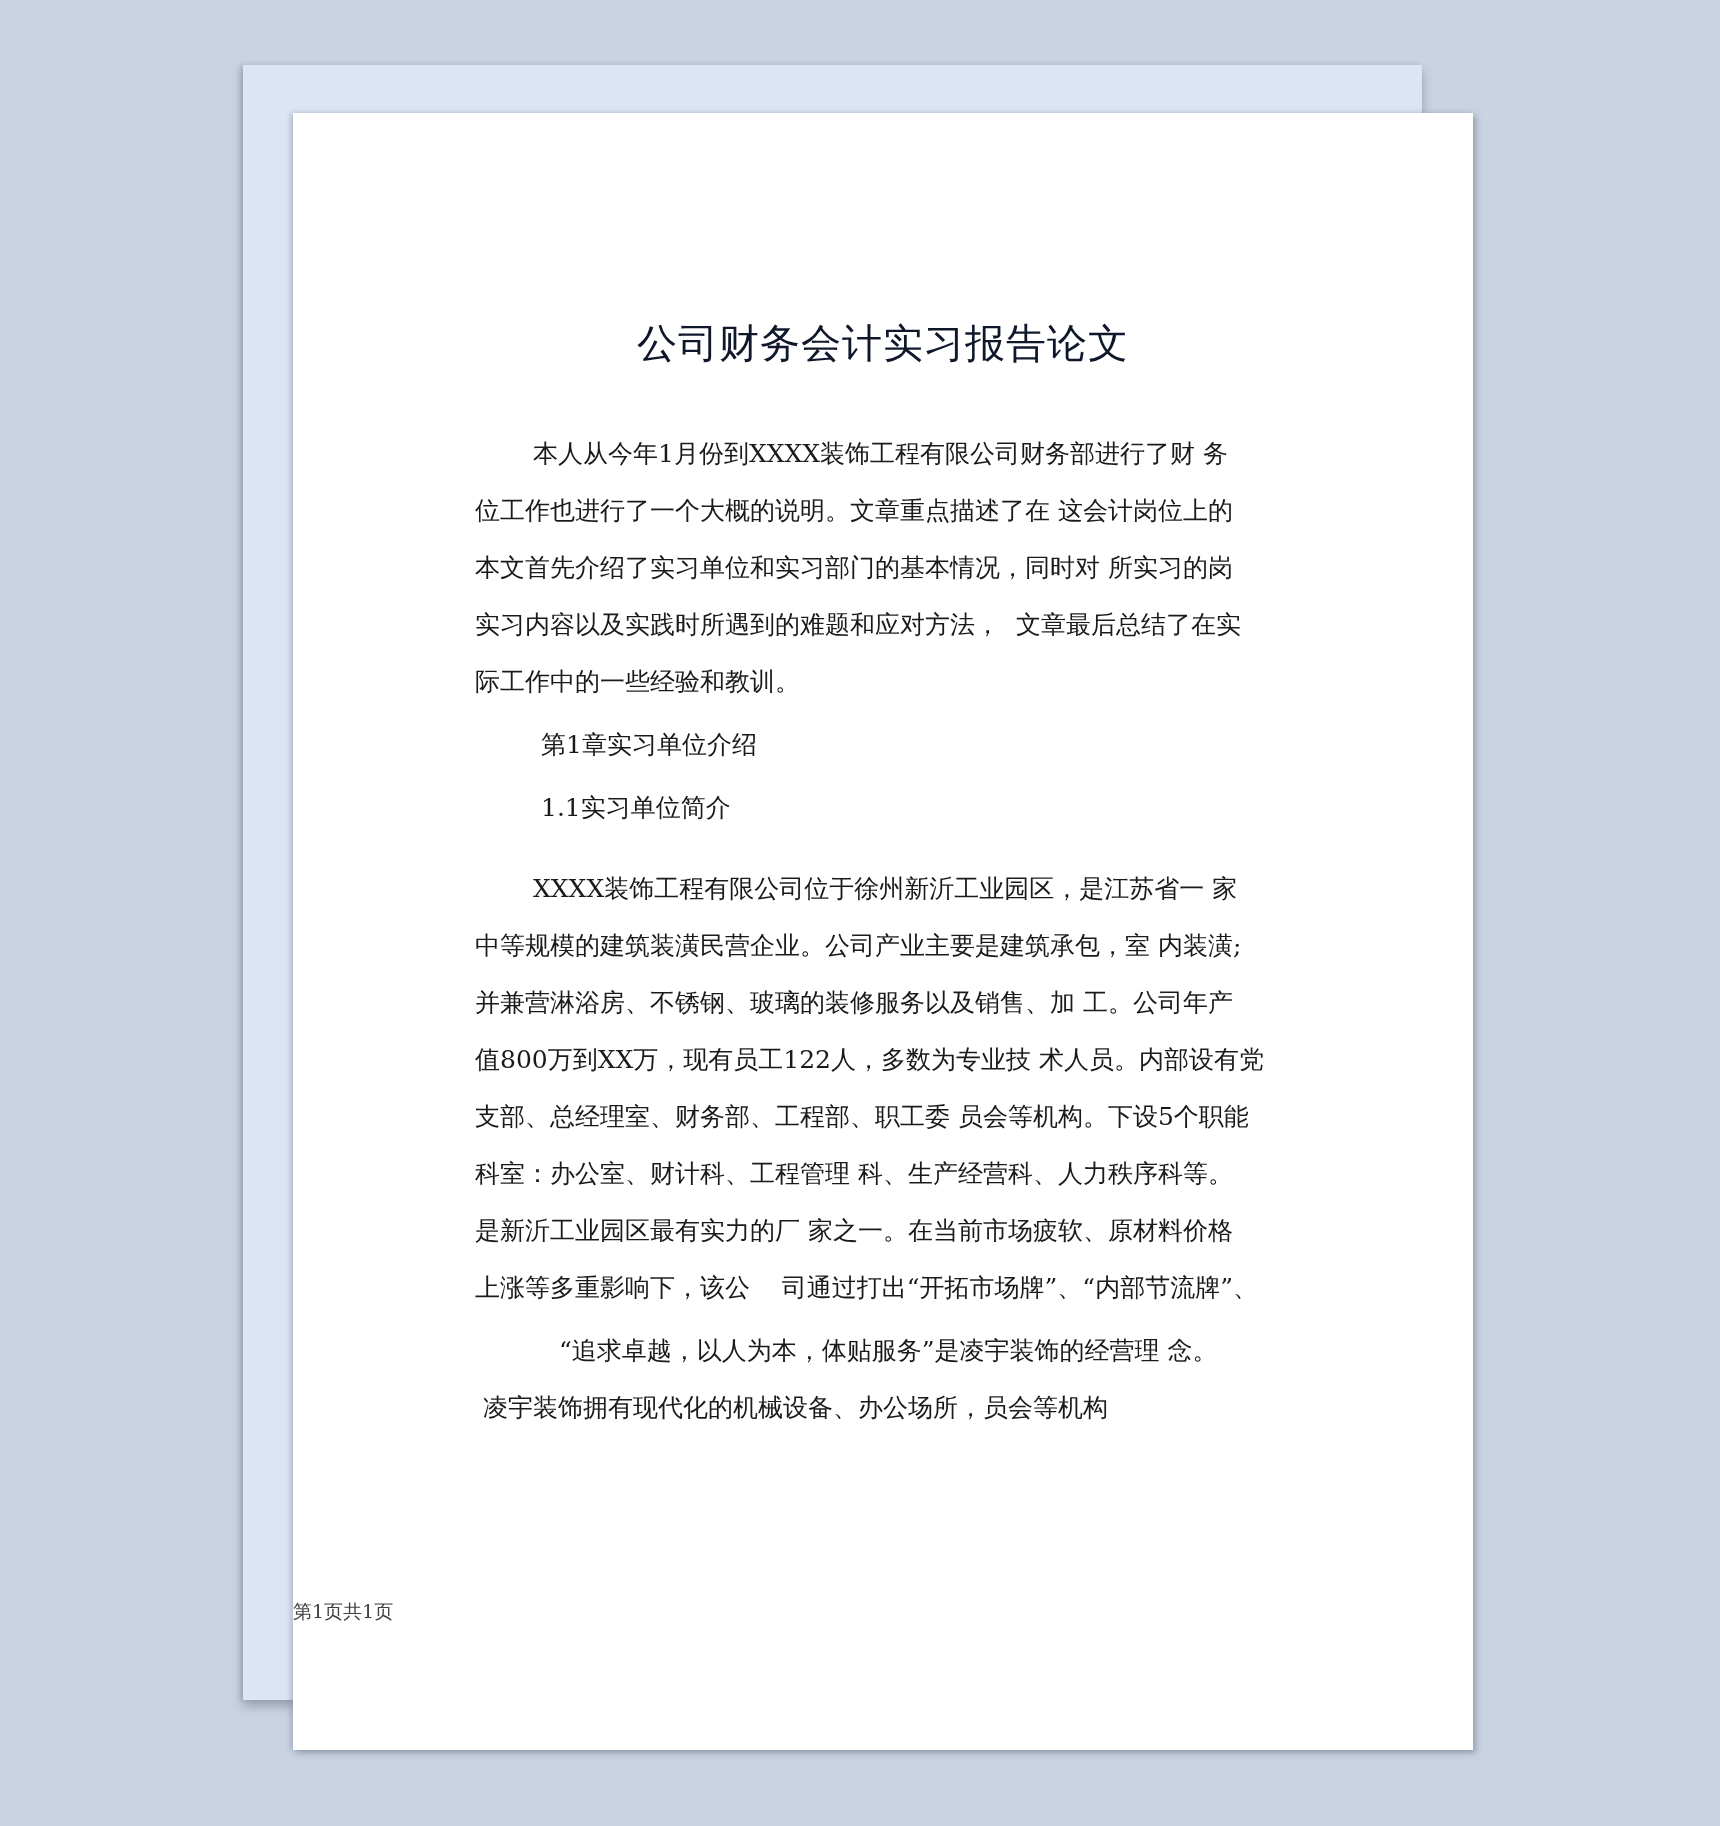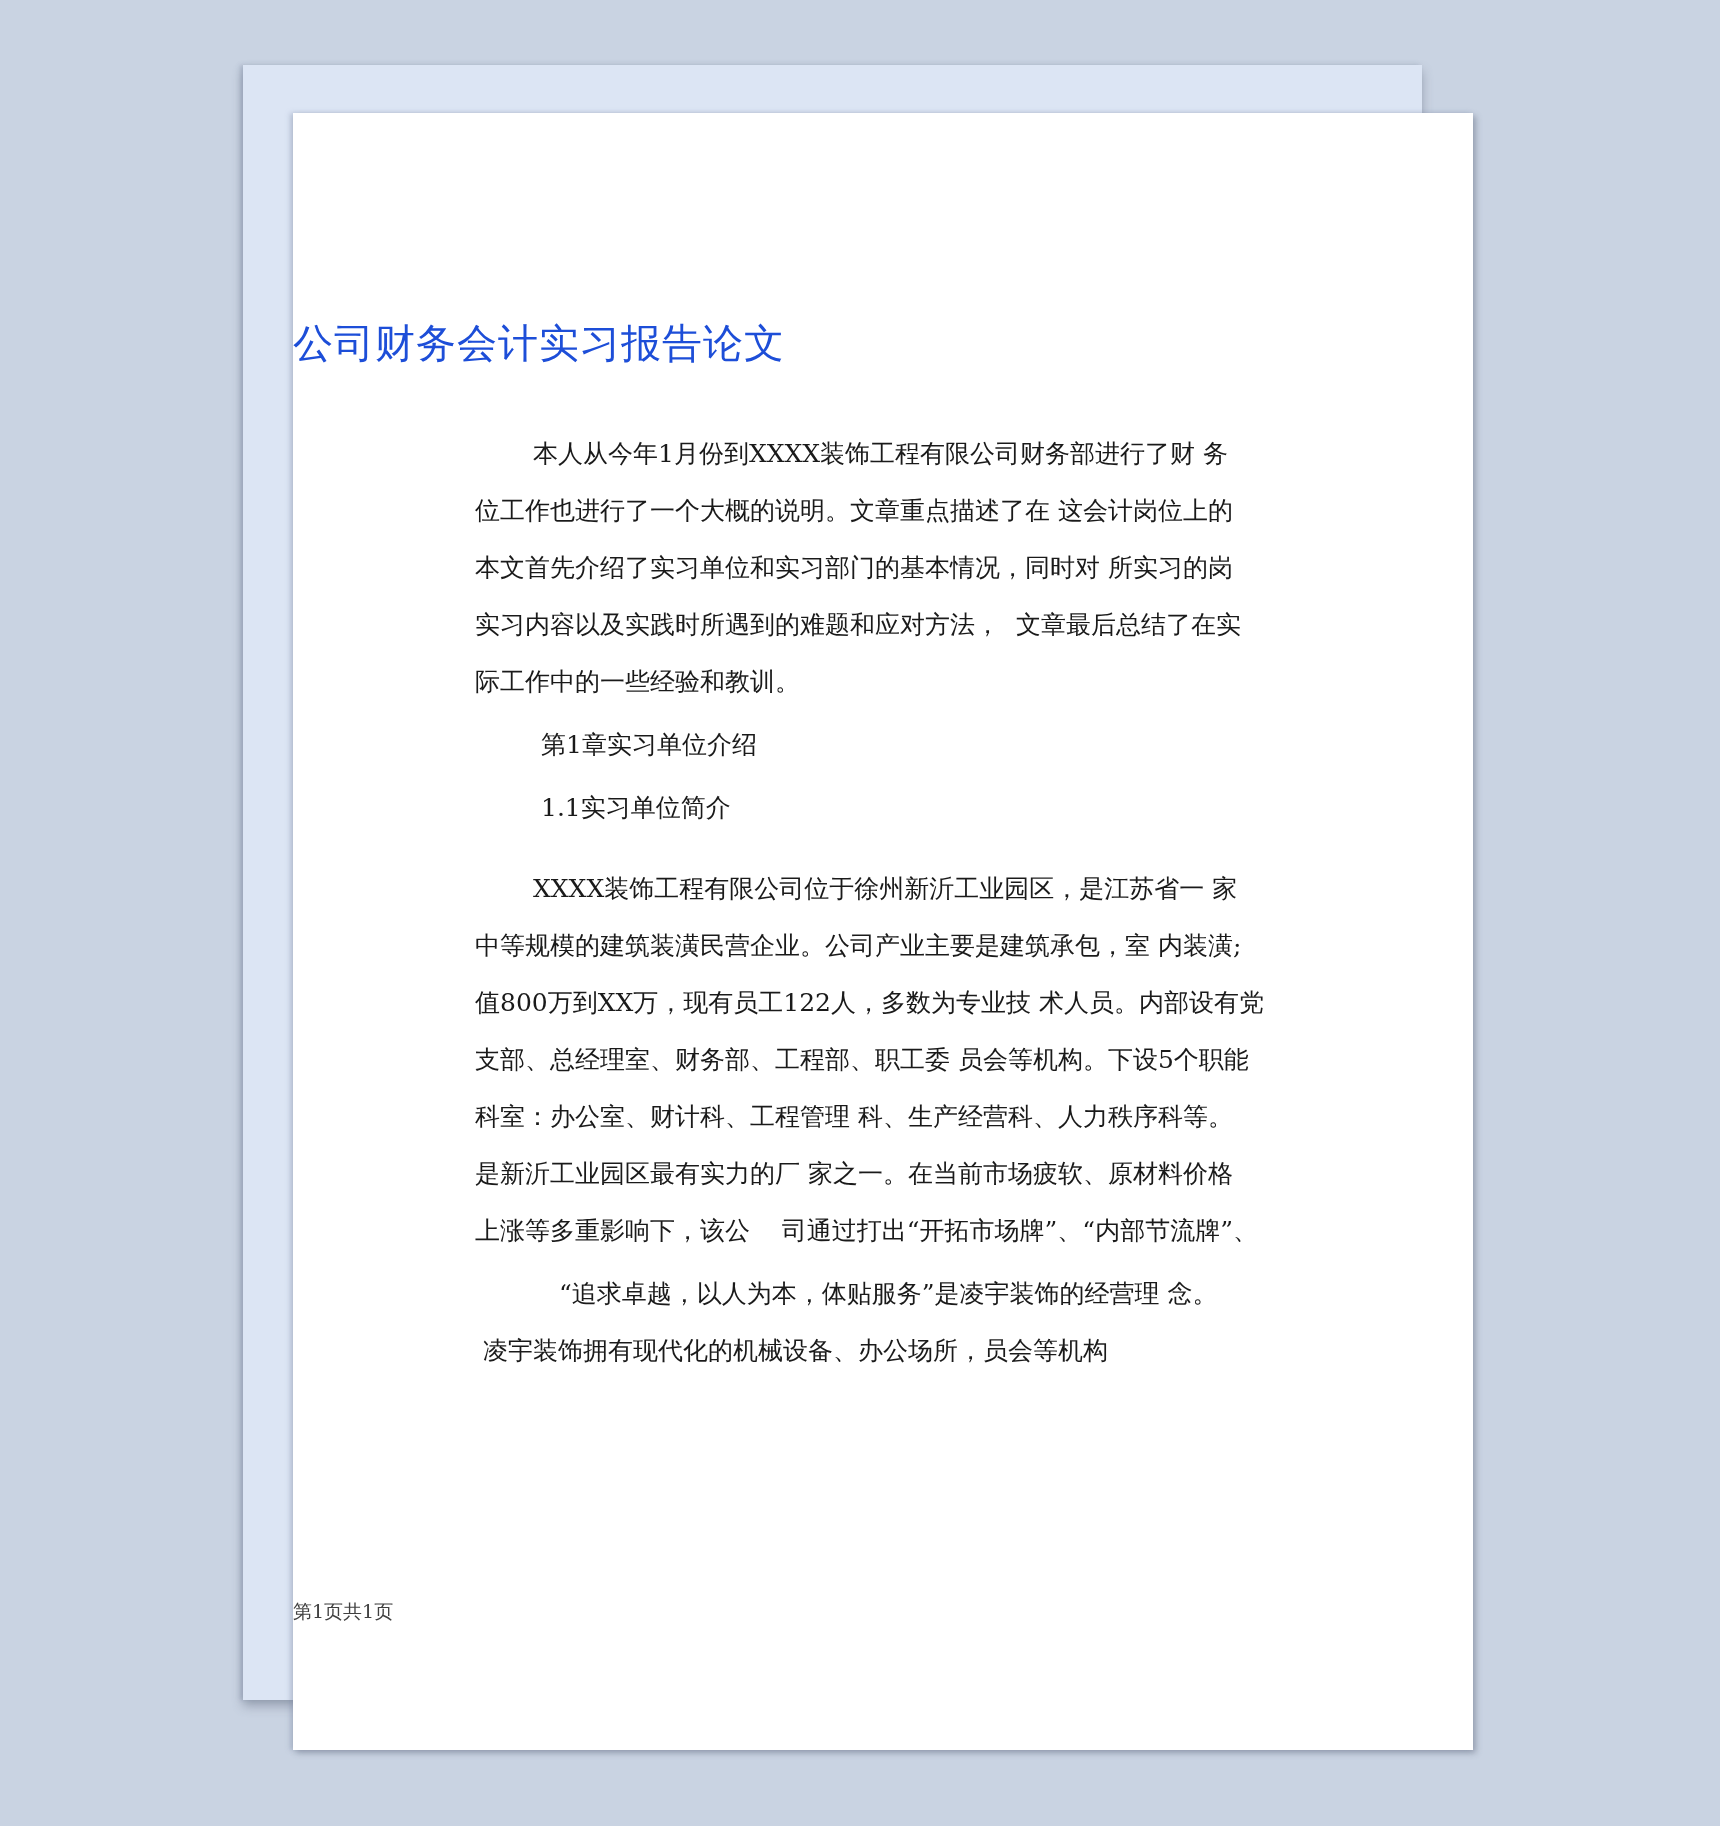--- a/index.html
+++ b/index.html
@@ -27,21 +27,22 @@
       width: 1180px;
       height: 1637px;
       background: #ffffff;
       box-shadow: -3px 0 5px rgba(120,135,160,0.35), 3px 3px 6px rgba(90,100,120,0.45);
     }
     .doc-title {
       position: absolute;
       left: 0;
       width: 100%;
       top: 200px;
-      color: #1d4ed8;
+      text-align: center;
+      color: #0f172a;
       font-size: 40px;
       letter-spacing: 1px;
       line-height: 60px;
       margin: 0;
       font-weight: normal;
     }
     .body-text {
       position: absolute;
       left: 182px;
       top: 312px;
@@ -85,20 +86,21 @@
       <span class="line">实习内容以及实践时所遇到的难题和应对方法，  文章最后总结了在实</span>
       <span class="line">际工作中的一些经验和教训。</span>
     </div>
 
     <span class="line indent gap-sm">第1章实习单位介绍</span>
     <span class="line indent gap-sm">1.1实习单位简介</span>
 
     <div class="gap-md">
       <span class="line indent">XXXX装饰工程有限公司位于徐州新沂工业园区，是江苏省一 家</span>
       <span class="line">中等规模的建筑装潢民营企业。公司产业主要是建筑承包，室 内装潢;</span>
+      <span class="line">并兼营淋浴房、不锈钢、玻璃的装修服务以及销售、加 工。公司年产</span>
       <span class="line">值800万到XX万，现有员工122人，多数为专业技 术人员。内部设有党</span>
       <span class="line">支部、总经理室、财务部、工程部、职工委 员会等机构。下设5个职能</span>
       <span class="line">科室：办公室、财计科、工程管理 科、生产经营科、人力秩序科等。</span>
       <span class="line">是新沂工业园区最有实力的厂 家之一。在当前市场疲软、原材料价格</span>
       <span class="line">上涨等多重影响下，该公    司通过打出“开拓市场牌”、“内部节流牌”、</span>
     </div>
 
     <div class="gap-sm">
       <span class="line indent2">“追求卓越，以人为本，体贴服务”是凌宇装饰的经营理 念。</span>
       <span class="line">凌宇装饰拥有现代化的机械设备、办公场所，员会等机构</span>

